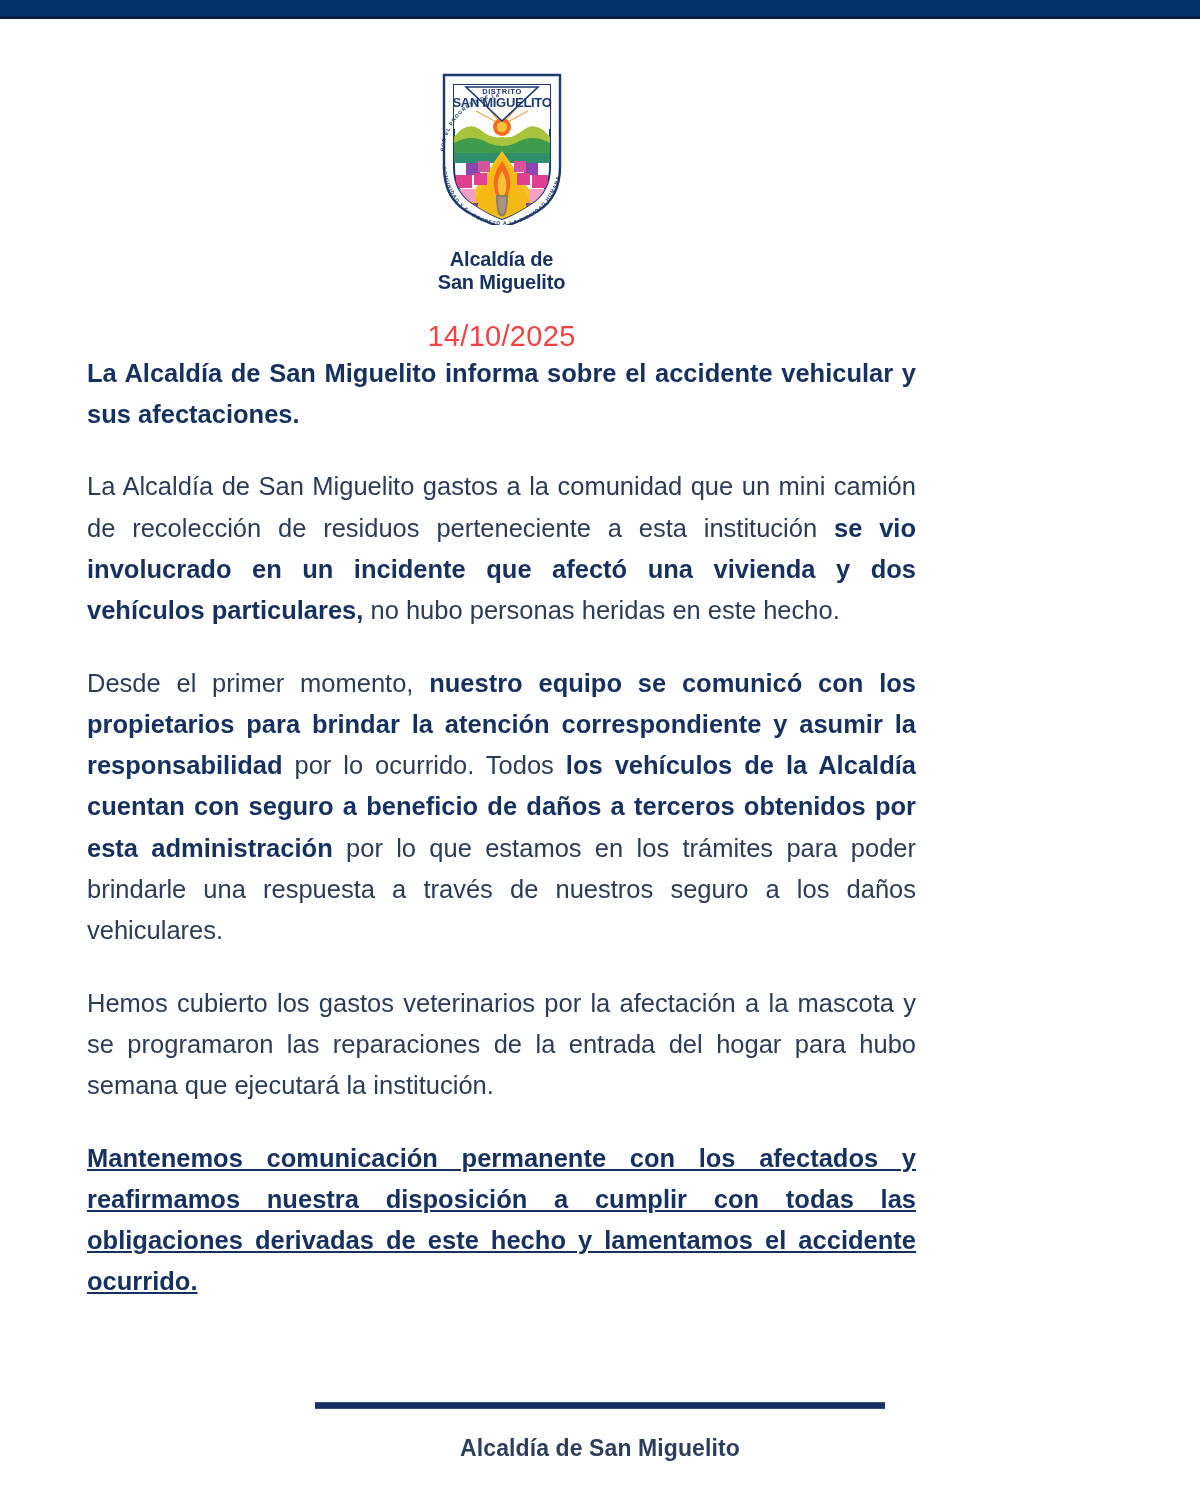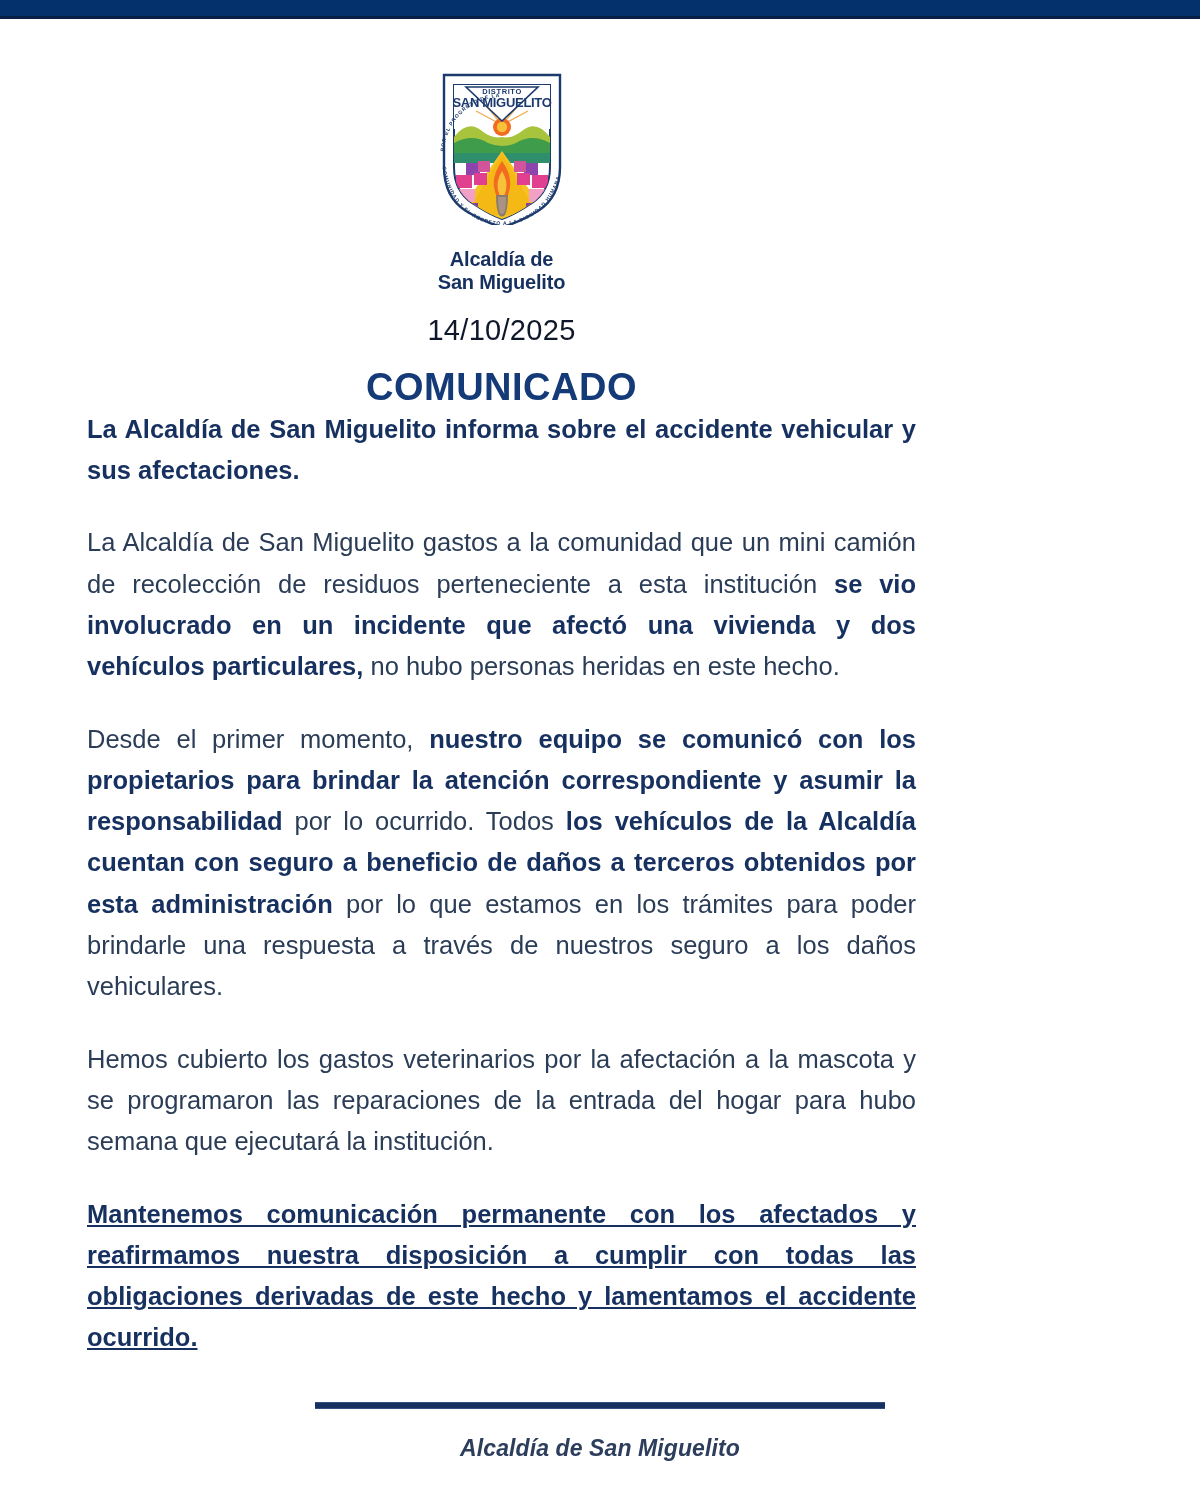--- a/index.html
+++ b/index.html
@@ -51,22 +51,22 @@
     color: #16305f;
     margin-top: 23px;
     letter-spacing: -0.2px;
   }
   .org-name .line {
     display: block;
   }
   .doc-date {
     font-size: 29px;
     font-weight: 400;
-    color: #0f172a;
-    margin-top: 19px;
+    color: #ef4444;
+    margin-top: 25px;
     letter-spacing: 0.3px;
   }
   .doc-title {
     font-size: 38px;
     font-weight: bold;
     color: #143a77;
     margin-top: 19px;
     letter-spacing: 0.5px;
   }
 
@@ -98,21 +98,20 @@
     font-weight: bold;
   }
 
   
   .footer {
     position: absolute;
     left: 0;
     right: 0;
     bottom: 38px;
     text-align: center;
-    font-style: italic;
   }
   .footer-rule {
     width: 570px;
     height: 7px;
     margin: 0 auto 26px auto;
     background: #16305f;
     border-top: 1px solid #31507f;
     border-bottom: 1px solid #31507f;
     box-sizing: border-box;
   }
@@ -206,21 +205,20 @@
       </text>
     </svg>
 
     <div class="org-name">
       <span class="line">Alcaldía de</span>
       <span class="line">San Miguelito</span>
     </div>
 
     <div class="doc-date">14/10/2025</div>
 
-    <div class="doc-title">COMUNICADO</div>
   </div>
 
   <div class="body-copy">
       <p class="para lead"><span>La Alcaldía de San Miguelito informa sobre el accidente vehicular y sus afectaciones.</span></p>
       <p class="para"><span>La Alcaldía de San Miguelito gastos a la comunidad que un mini camión de recolección de residuos perteneciente a esta institución </span><b>se vio involucrado en un incidente que afectó una vivienda y dos vehículos particulares,</b><span> no hubo personas heridas en este hecho.</span></p>
       <p class="para"><span>Desde el primer momento, </span><b>nuestro equipo se comunicó con los propietarios para brindar la atención correspondiente y asumir la responsabilidad</b><span> por lo ocurrido. Todos </span><b>los vehículos de la Alcaldía cuentan con seguro a beneficio de daños a terceros obtenidos por esta administración</b><span> por lo que estamos en los trámites para poder brindarle una respuesta a través de nuestros seguro a los daños vehiculares.</span></p>
       <p class="para"><span>Hemos cubierto los gastos veterinarios por la afectación a la mascota y se programaron las reparaciones de la entrada del hogar para hubo semana que ejecutará la institución.</span></p>
       <p class="para all-bold"><span>Mantenemos comunicación permanente con los afectados y reafirmamos nuestra disposición a cumplir con todas las obligaciones derivadas de este hecho y lamentamos el accidente ocurrido.</span></p>
     </div>
 

